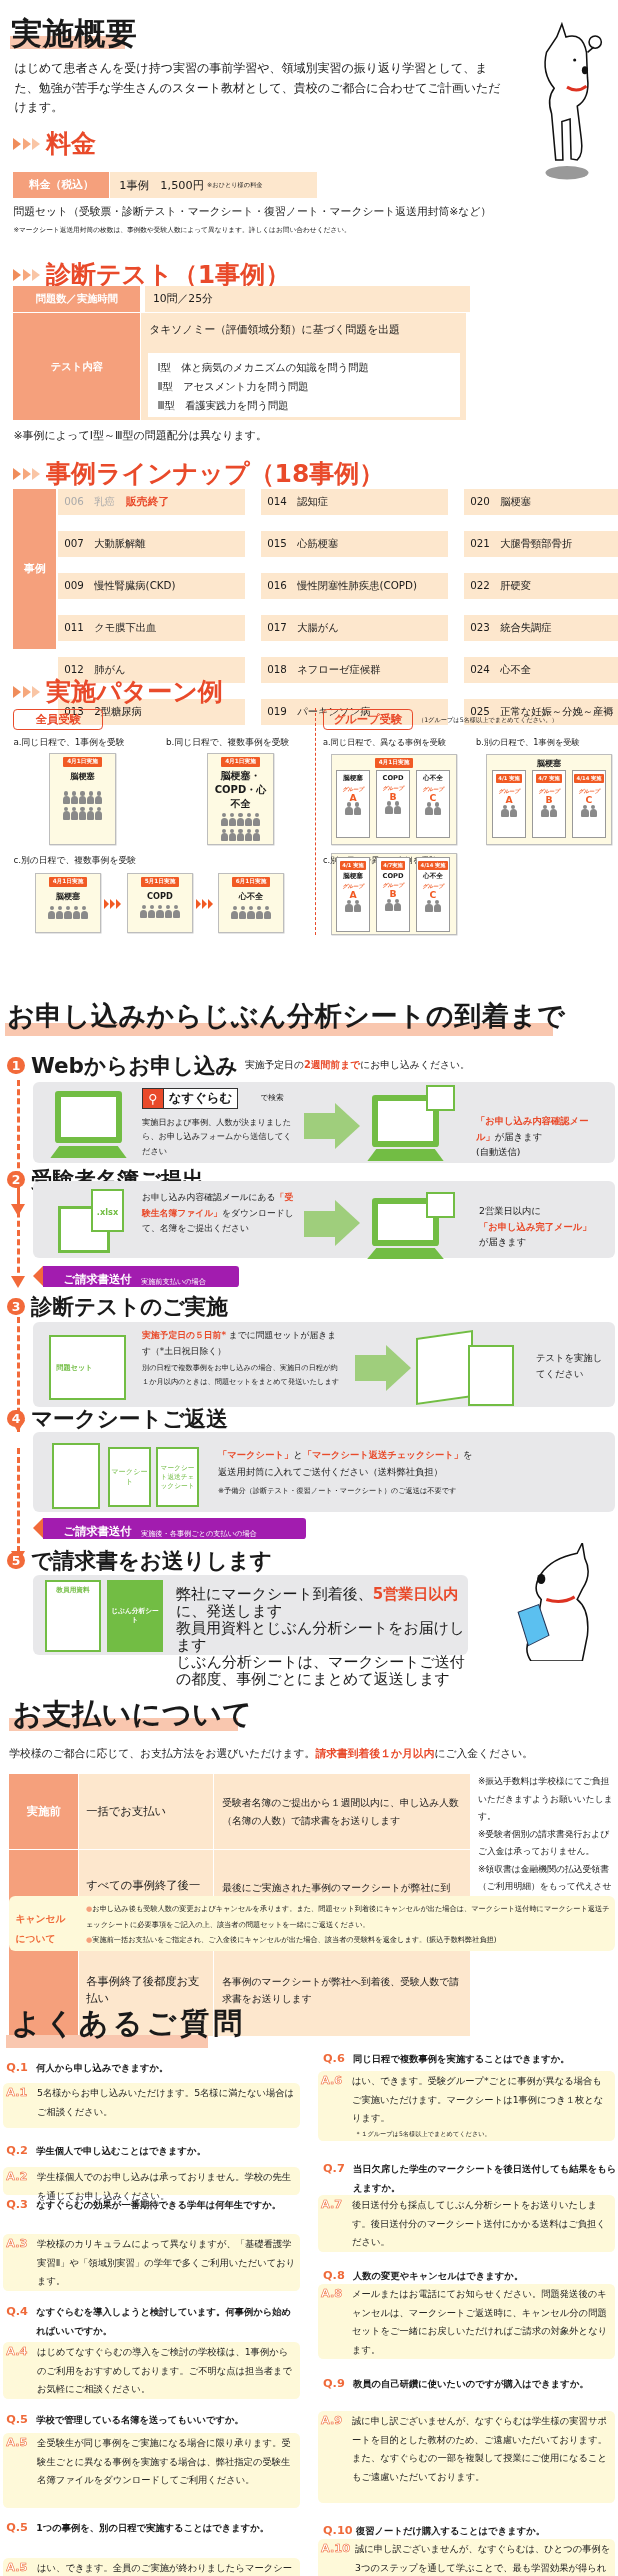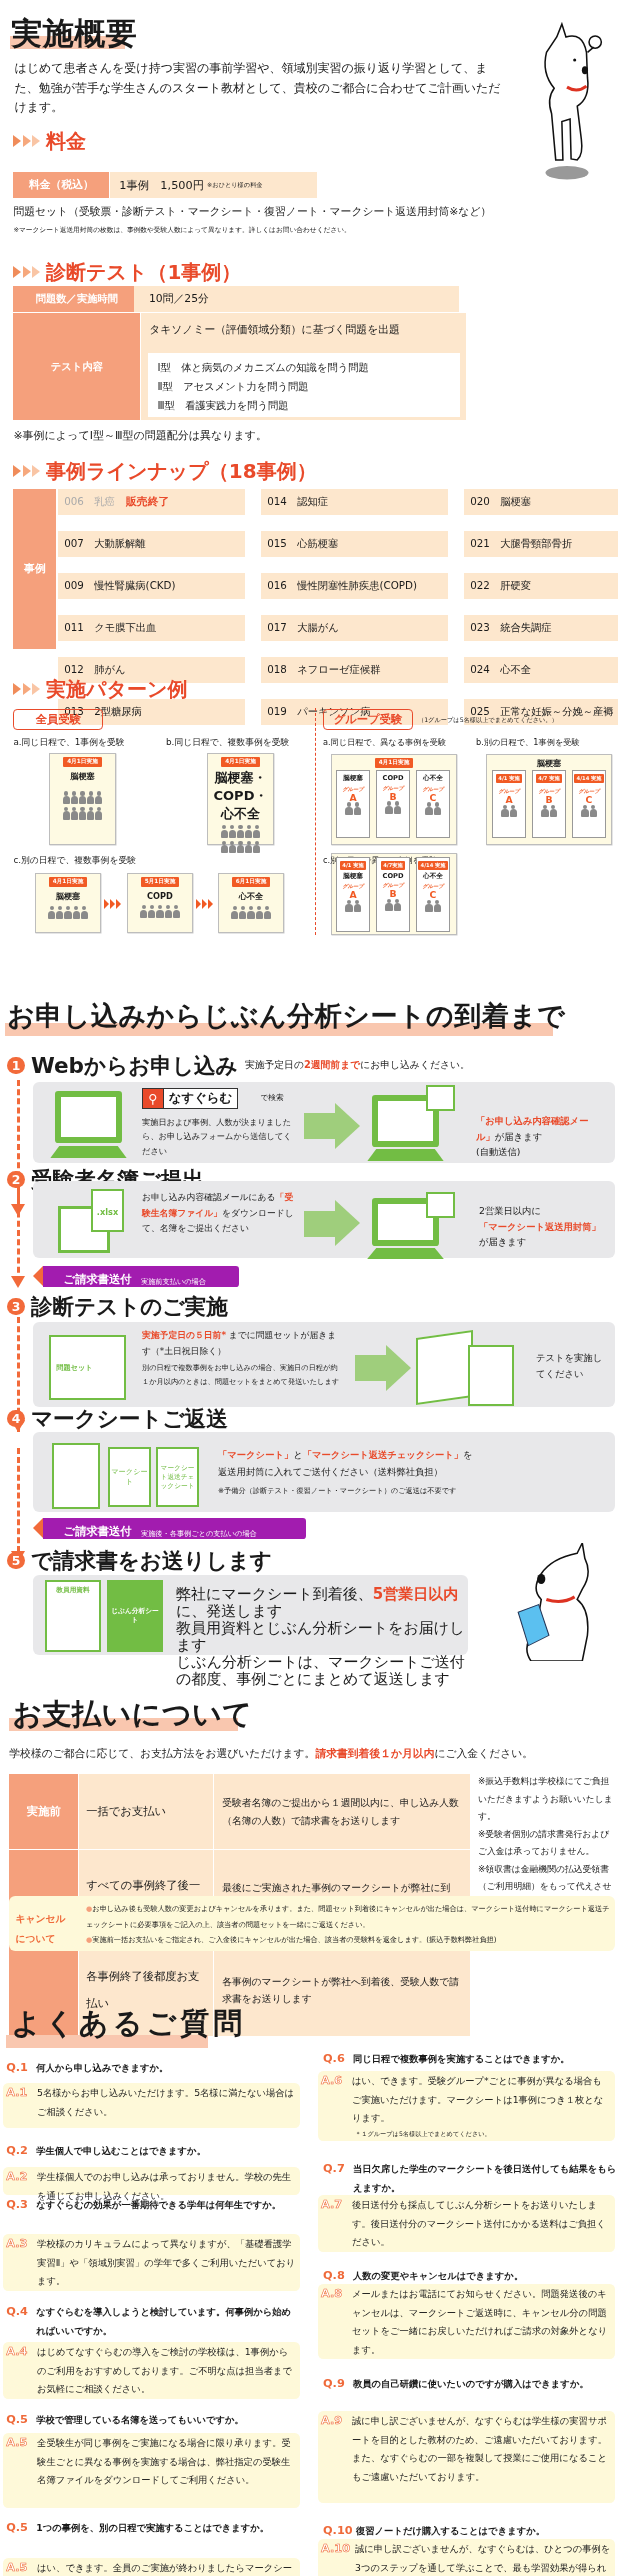--- a/index.html
+++ b/index.html
@@ -1,20 +1,20 @@
 <!DOCTYPE html>
 <html style="font-size:8.2px"><head>
 <meta charset="utf-8">
 <style>
 *{box-sizing:border-box;margin:0;padding:0}
 body{width:618px;height:2638px;background:#fff;font-family:"DejaVu Sans","Liberation Sans",sans-serif;color:#1a1a1a;position:relative;overflow:hidden}
 .abs{position:absolute}
 .h1{font-weight:bold;font-size:31px;line-height:1;letter-spacing:0.5px;z-index:2}
 .h1-under{position:absolute;height:13.4px;background:#f9c7af;z-index:1}
-.sec-title{display:flex;align-items:center;font-weight:bold;color:#e94a2a;font-size:20px;line-height:1}
+.sec-title{display:flex;align-items:center;font-weight:bold;color:#e94a2a;font-size:25px;line-height:1}
 .tri-row{display:flex;margin-right:4.1px}
 .tri{width:0;height:0;border-top:6.7px solid transparent;border-bottom:6.7px solid transparent;border-left:8.2px solid #f08c5a;margin-right:1.5px}
 .tri.t2{border-left-color:#f6a87d}
 .tri.t3{border-left-color:#f9c5a5}
 .hd{background:#f5a07c;color:#fff;font-weight:bold;display:flex;align-items:center;justify-content:center}
 .cell{background:#fde7cd}
 .gray-box{background:#e8e8ea;border-radius:6.2px}
 .red{color:#e94a2a;font-weight:bold}
 .green{background:#72bd44}
 .step-h{display:flex;align-items:center;font-weight:bold;font-size:21.6px}
@@ -80,21 +80,21 @@
 
 <div class="abs sec-title" style="left:13.4px;top:262px">
   <span class="tri-row">
       <i class="tri"></i>
       <i class="tri t2"></i>
       <i class="tri t3"></i>
     </span>
   <span>診断テスト（1事例）</span>
 </div>
 <div class="abs hd" style="left:13.4px;top:286px;width:127px;height:26px;font-size:10.3px">問題数／実施時間</div>
-<div class="abs cell" style="left:134px;top:286px;width:325px;height:26px;display:flex;align-items:center;padding-left:15px;font-size:10.8px">10問／25分</div>
+<div class="abs cell" style="left:145px;top:286px;width:325px;height:26px;display:flex;align-items:center;padding-left:8px;font-size:10.8px">10問／25分</div>
 <div class="abs hd" style="left:13.4px;top:313px;width:127px;height:107px;font-size:10.3px">テスト内容</div>
 <div class="abs cell" style="left:141px;top:313px;width:325px;height:107px">
   <div style="position:absolute;left:8.2px;top:10.3px;font-size:10.8px">タキソノミー（評価領域分類）に基づく問題を出題</div>
   <div style="position:absolute;left:7.2px;top:40px;width:312px;height:64px;background:#fff;padding:5.2px 9.3px;font-size:10.3px;line-height:19px">
     <div><span>Ⅰ型</span>　<span>体と病気のメカニズムの知識を問う問題</span></div>
     <div><span>Ⅱ型</span>　<span>アセスメント力を問う問題</span></div>
     <div><span>Ⅲ型</span>　<span>看護実践力を問う問題</span></div>
   </div>
 </div>
 <div class="abs" style="left:13.4px;top:428px;font-size:11px">※事例によってⅠ型～Ⅲ型の問題配分は異なります。</div>
@@ -144,21 +144,21 @@
 <div class="abs" style="left:13.4px;top:737px;font-size:8.8px">a.同じ日程で、1事例を受験</div>
 <div class="abs" style="left:166px;top:737px;font-size:8.8px">b.同じ日程で、複数事例を受験</div>
 
 <div class="pat-card" style="left:49px;top:753px;width:67px;height:92px">
   <span class="date-tag">4月1日実施</span>
   <div class="case-name">脳梗塞</div>
   <div style="margin-top:9.3px"><i class="pp"></i><i class="pp"></i><i class="pp"></i><i class="pp"></i><i class="pp"></i><br><i class="pp"></i><i class="pp"></i><i class="pp"></i><i class="pp"></i><i class="pp"></i></div>
 </div>
 <div class="pat-card" style="left:207px;top:753px;width:67px;height:92px">
   <span class="date-tag">4月1日実施</span>
-  <div class="case-name" style="font-size:13px;margin:2.1px 3.1px">脳梗塞・COPD・心不全</div>
+  <div class="case-name" style="font-size:10px;margin:2.1px 3.1px">脳梗塞・COPD・心不全</div>
   <div style="margin-top:1px"><i class="pp"></i><i class="pp"></i><i class="pp"></i><i class="pp"></i><i class="pp"></i><br><i class="pp"></i><i class="pp"></i><i class="pp"></i><i class="pp"></i><i class="pp"></i></div>
 </div>
 
 <div class="abs" style="left:13.4px;top:855px;font-size:8.8px">c.別の日程で、複数事例を受験</div>
 <div class="pat-card" style="left:35px;top:873px;width:66px;height:60px">
   <span class="date-tag">4月1日実施</span>
   <div class="case-name">脳梗塞</div>
   <div><i class="pp"></i><i class="pp"></i><i class="pp"></i><i class="pp"></i><i class="pp"></i></div>
 </div>
 <div class="abs" style="left:104px;top:899px"><i class="chev"></i><i class="chev"></i><i class="chev"></i></div>
@@ -262,21 +262,21 @@
 <div class="abs" style="left:304px;top:1211px;width:31px;height:26px;background:#9fce7c"></div>
 <div class="abs" style="left:335px;top:1200px;width:0;height:0;border-top:23px solid transparent;border-bottom:23px solid transparent;border-left:25px solid #9fce7c"></div>
 <div class="monitor" style="left:367px;top:1198px;width:77px;height:62px">
   <div class="scr" style="left:5.2px;top:0;width:67px;height:48px">
       <i></i>
     </div>
   <div class="base" style="left:0;top:50px;width:77px;height:11.3px"></div>
   <div style="position:absolute;left:59px;top:-6.2px;width:29px;height:26px;background:#fff;border:2.1px solid #72bd44"></div>
 </div>
 <div class="abs" style="left:479px;top:1203px;width:134px;font-size:9.3px;line-height:15.5px">
-  <span>2営業日以内に</span><br><span class="red">「マークシート返送用封筒」</span><br><span>が届きます</span>
+  <span>2営業日以内に</span><br><span class="red">「お申し込み完了メール」</span><br><span>が届きます</span>
 </div>
 
 <div class="bill" style="left:43px;top:1266px;width:196px">
   <b>ご請求書送付</b>
     <span>実施前支払いの場合</span>
 </div>
 
 <div class="abs step-h" style="left:7.2px;top:1292px">
   <span class="step-num">3</span>
   <span>診断テストのご実施</span>
@@ -339,21 +339,21 @@
   <span>学校様のご都合に応じて、お支払方法をお選びいただけます。</span><span class="red">請求書到着後１か月以内</span><span>にご入金ください。</span>
 </div>
 
 <div class="abs hd" style="left:9.3px;top:1774px;width:69px;height:75px;font-size:11.3px">実施前</div>
 <div class="abs cell" style="left:79px;top:1774px;width:134px;height:75px;display:flex;align-items:center;padding-left:7.2px;font-size:11.3px">一括でお支払い</div>
 <div class="abs cell" style="left:214px;top:1774px;width:256px;height:75px;display:flex;align-items:center;padding:0 10.3px 0 8.2px;font-size:9.8px;line-height:17.5px">受験者名簿のご提出から１週間以内に、申し込み人数（名簿の人数）で請求書をお送りします</div>
 
 <div class="abs hd" style="left:9.3px;top:1850px;width:69px;height:185px;font-size:11.3px">実施後</div>
 <div class="abs cell" style="left:79px;top:1850px;width:134px;height:93px;display:flex;align-items:center;padding:0 7.2px;font-size:11.3px;line-height:20.6px">すべての事例終了後一括でお支払い</div>
 <div class="abs cell" style="left:214px;top:1850px;width:256px;height:93px;display:flex;align-items:center;padding:0 10.3px 0 8.2px;font-size:9.8px;line-height:17.5px">最後にご実施された事例のマークシートが弊社に到着後、受験人数で請求書をお送りします</div>
-<div class="abs cell" style="left:79px;top:1944px;width:134px;height:92px;display:flex;align-items:center;padding:0 7.2px;font-size:11.3px;line-height:27px">各事例終了後都度お支払い</div>
+<div class="abs cell" style="left:79px;top:1944px;width:134px;height:92px;display:flex;align-items:center;padding:0 7.2px;font-size:11.3px;line-height:17px">各事例終了後都度お支払い</div>
 <div class="abs cell" style="left:214px;top:1944px;width:256px;height:92px;display:flex;align-items:center;padding:0 10.3px 0 8.2px;font-size:9.8px;line-height:17.5px">各事例のマークシートが弊社へ到着後、受験人数で請求書をお送りします</div>
 
 <div class="abs" style="left:478px;top:1773px;width:139px;font-size:8.8px;line-height:17.5px">
   <div>※振込手数料は学校様にてご負担いただきますようお願いいたします。</div>
   <div>※受験者個別の請求書発行およびご入金は承っておりません。</div>
   <div>※領収書は金融機関の払込受領書（ご利用明細）をもって代えさせていただきます。</div>
 </div>
 
 <div class="abs" style="left:9.3px;top:1896px;width:606px;height:55px;background:#fef9d9;border-radius:6.2px;top:1896px"></div>
 <div class="abs" style="left:15.5px;top:1909px;width:57px;color:#ef6a3a;font-weight:bold;font-size:9.8px;line-height:19.6px">キャンセルについて</div>

